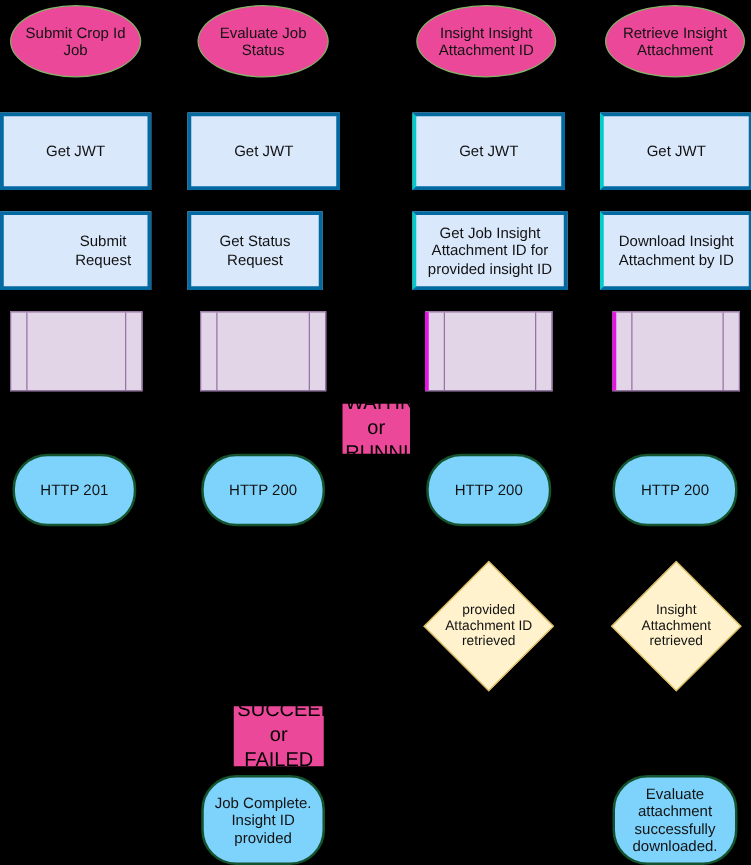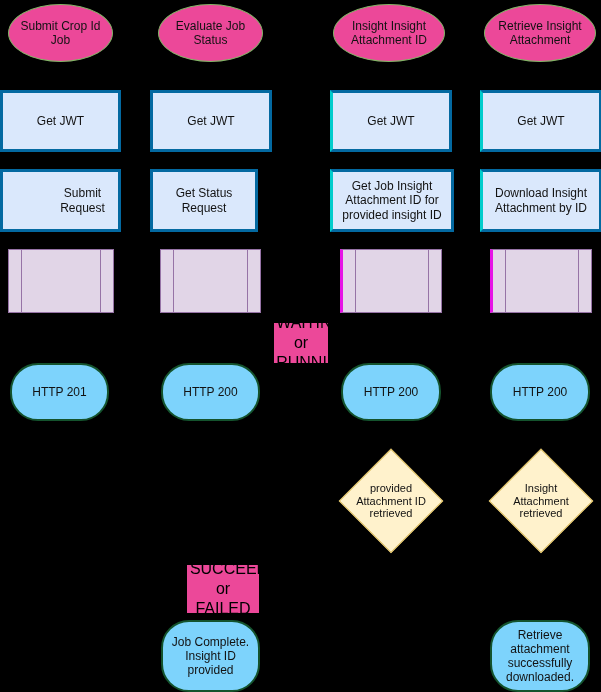--- a/index.html
+++ b/index.html
@@ -197,16 +197,16 @@
   </div>
 
   <div class="node label-box" style="left:160px; top:565px; width:72px; height:48px;margin-left:27px;">
     <span class="txt">SUCCEEDED or FAILED</span>
   </div>
 
   <div class="node pill" style="left:161px; top:620px; width:99px; height:72px;">
     <span class="txt">Job Complete. Insight ID provided</span>
   </div>
   <div class="node pill" style="left:490px; top:620px; width:100px; height:72px;">
-    <span class="txt">Retrieve attachment successfully downloaded.</span>
+    <span class="txt">Evaluate attachment successfully downloaded.</span>
   </div>
 
 </div>
 
 </body></html>

